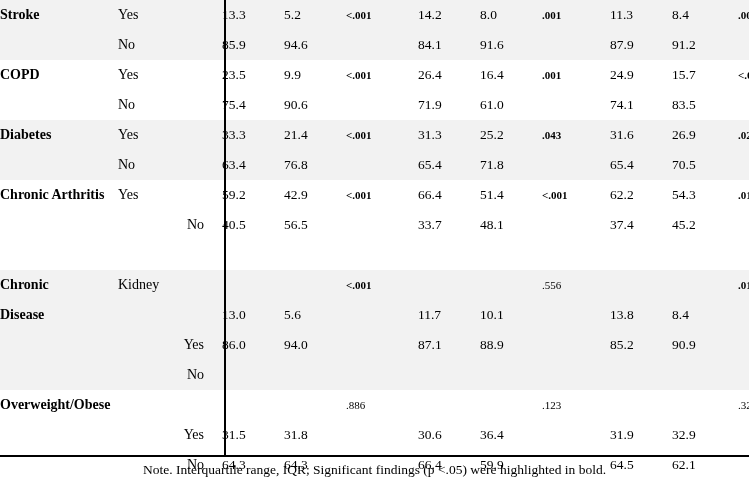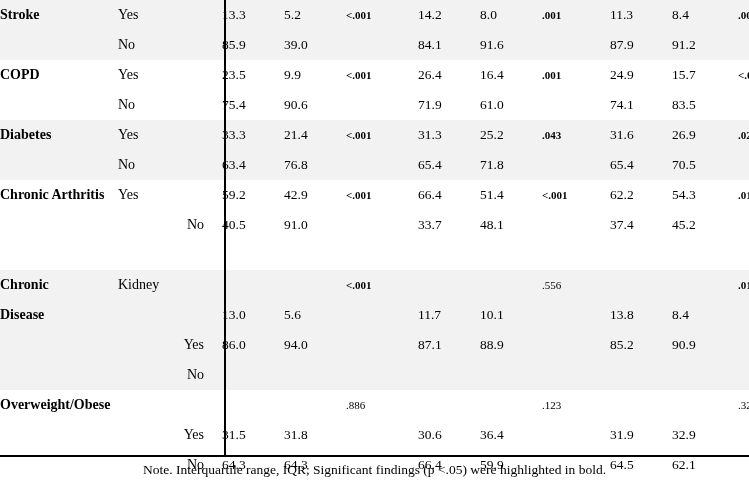--- a/index.html
+++ b/index.html
@@ -136,21 +136,21 @@
           <td class="num">8.0</td>
           <td class="pv bold">.001</td>
           <td class="num">11.3</td>
           <td class="num">8.4</td>
           <td class="pv rt bold">.002</td>
         </tr>
         <tr class="shaded">
           <td class="lbl"></td>
           <td class="sub">No</td>
           <td class="num">85.9</td>
-          <td class="num">39.0</td>
+          <td class="num">94.6</td>
           <td class="pv"></td>
           <td class="num">84.1</td>
           <td class="num">91.6</td>
           <td class="pv"></td>
           <td class="num">87.9</td>
           <td class="num">91.2</td>
           <td class="pv rt"></td>
         </tr>
         <tr class="plain">
           <td class="lbl">COPD</td>
@@ -214,21 +214,21 @@
           <td class="num">51.4</td>
           <td class="pv bold">&lt;.001</td>
           <td class="num">62.2</td>
           <td class="num">54.3</td>
           <td class="pv rt bold">.011</td>
         </tr>
         <tr class="plain">
           <td class="lbl"></td>
           <td class="sub right">No</td>
           <td class="num">40.5</td>
-          <td class="num">91.0</td>
+          <td class="num">56.5</td>
           <td class="pv"></td>
           <td class="num">33.7</td>
           <td class="num">48.1</td>
           <td class="pv"></td>
           <td class="num">37.4</td>
           <td class="num">45.2</td>
           <td class="pv rt"></td>
         </tr>
         <tr class="spacer-row">
           <td colspan="11"></td>

